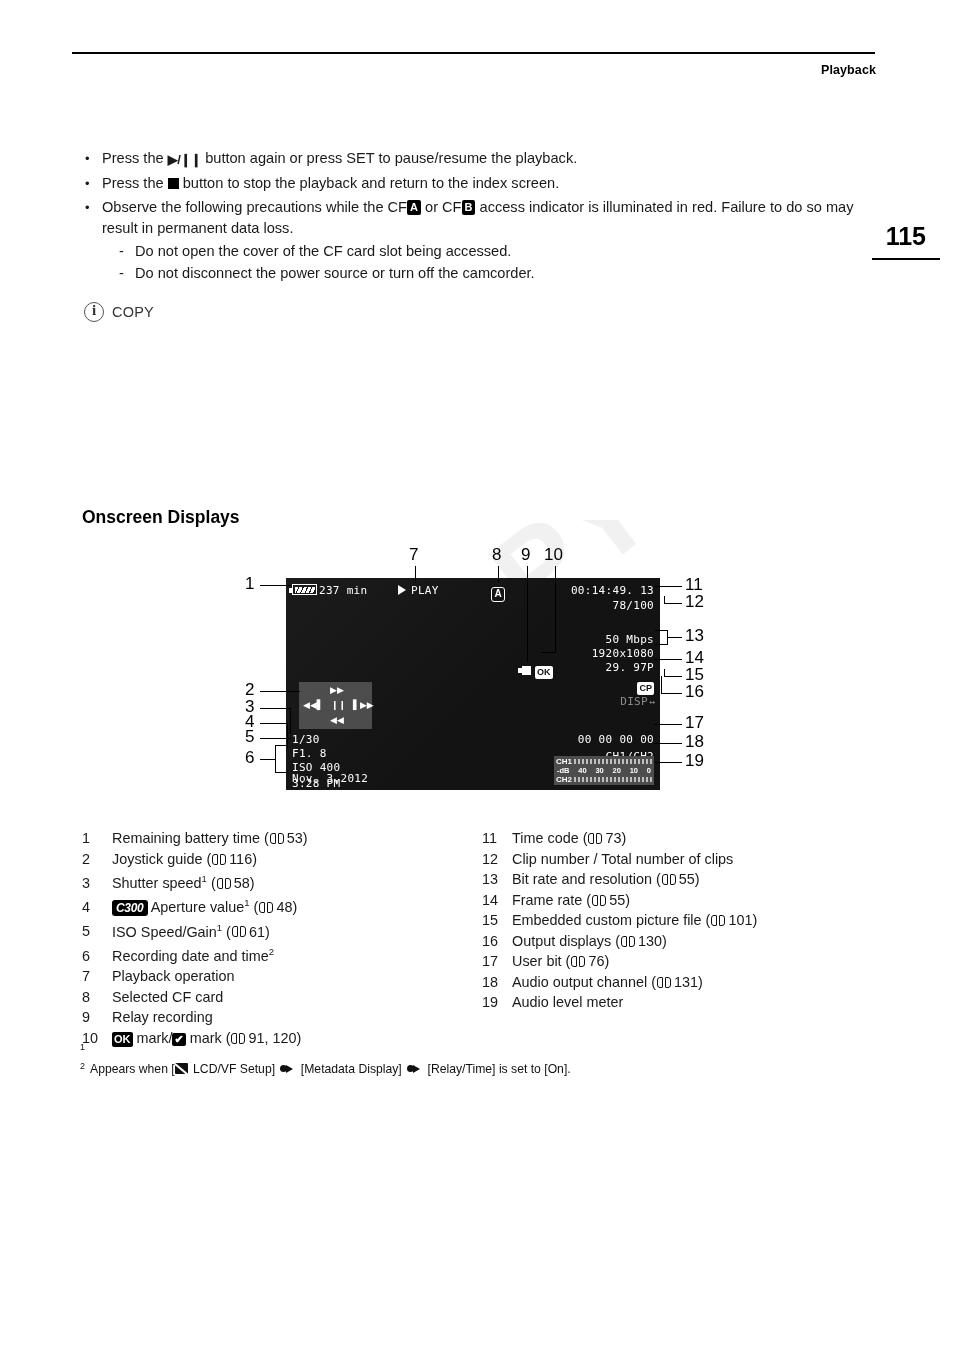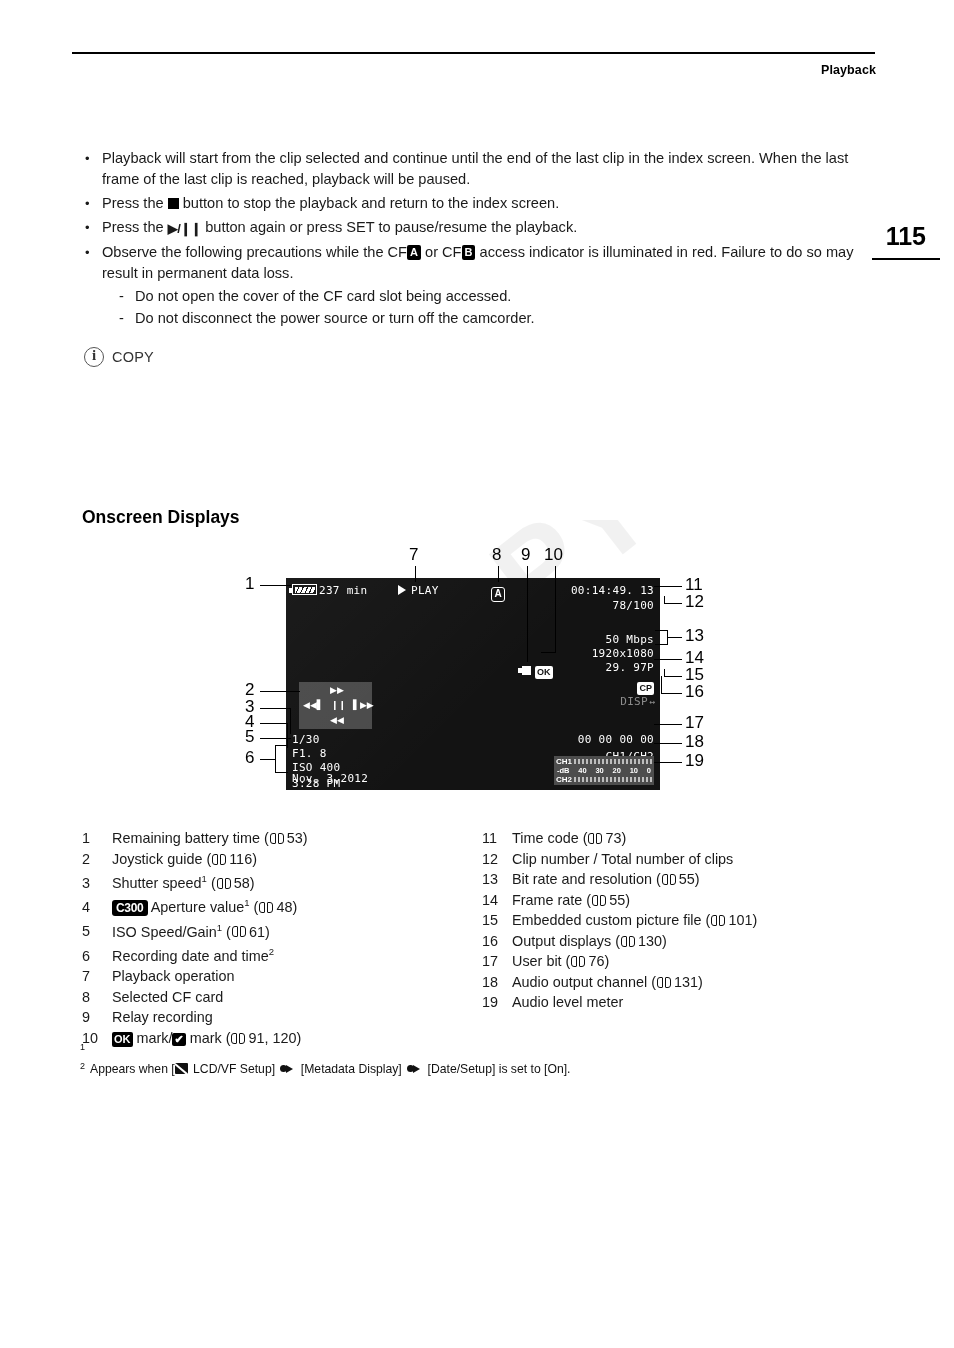--- a/index.html
+++ b/index.html
@@ -415,20 +415,21 @@
   }
   .book-icon::before { left: 0; border-radius: 3px 1px 1px 3px; }
   .book-icon::after  { right: 0; }
 
   .c300-badge {
     display: inline-block;
     background: #000;
     color: #fff;
     font-size: 12px;
     font-weight: bold;
+    font-style: italic;
     line-height: 14px;
     padding: 1px 4px;
     border-radius: 3px;
     letter-spacing: -.3px;
     vertical-align: 0px;
   }
   .ok-mark-ic {
     display: inline-block;
     background: #000;
     color: #fff;
@@ -519,27 +520,24 @@
 
 <div class="hdr-rule"></div>
 <div class="hdr-title">Playback</div>
 <div class="page-num">115</div>
 <div class="page-num-rule"></div>
 
 <div class="content">
 
   <ul class="bullets">
     <li>
-      <span>Playback will start from the clip selected and continue until the end of the last clip in the index screen. When the last frame of the last clip is reached, playback will be paused.</span>
+      <span>Press the </span><span class="gl-play-pause">▶/❙❙</span><span> button again or press SET to pause/resume the playback.</span>
     </li>
     <li>
       <span>Press the </span><span class="gl-stop"></span><span> button to stop the playback and return to the index screen.</span>
-    </li>
-    <li>
-      <span>Press the </span><span class="gl-play-pause">▶/❙❙</span><span> button again or press SET to pause/resume the playback.</span>
     </li>
   </ul>
 
 
   <ul class="bullets">
     <li>
       <span>Observe the following precautions while the CF</span><span class="cf-badge">A</span><span> or CF</span><span class="cf-badge">B</span><span> access indicator is illuminated in red. Failure to do so may result in permanent data loss.</span>
       <ul class="dashes">
         <li>Do not open the cover of the CF card slot being accessed.</li>
         <li>Do not disconnect the power source or turn off the camcorder.</li>
@@ -781,15 +779,15 @@
       <span class="txt">Audio level meter</span>
     </div>
 </div>
 
 <div class="footnotes">
   <div class="fn">
     <span class="fn-mark">1</span>
   </div>
   <div class="fn">
     <span class="fn-mark">2</span>
-    <span><span>Appears when [</span><span class="lcd-icon"></span><span> LCD/VF Setup] </span><span class="arrow-ic"></span><span> [Metadata Display] </span><span class="arrow-ic"></span><span> [Date/Setup] is set to [On].</span></span>
+    <span><span>Appears when [</span><span class="lcd-icon"></span><span> LCD/VF Setup] </span><span class="arrow-ic"></span><span> [Metadata Display] </span><span class="arrow-ic"></span><span> [Relay/Time] is set to [On].</span></span>
   </div>
 </div>
 
 </body></html>

